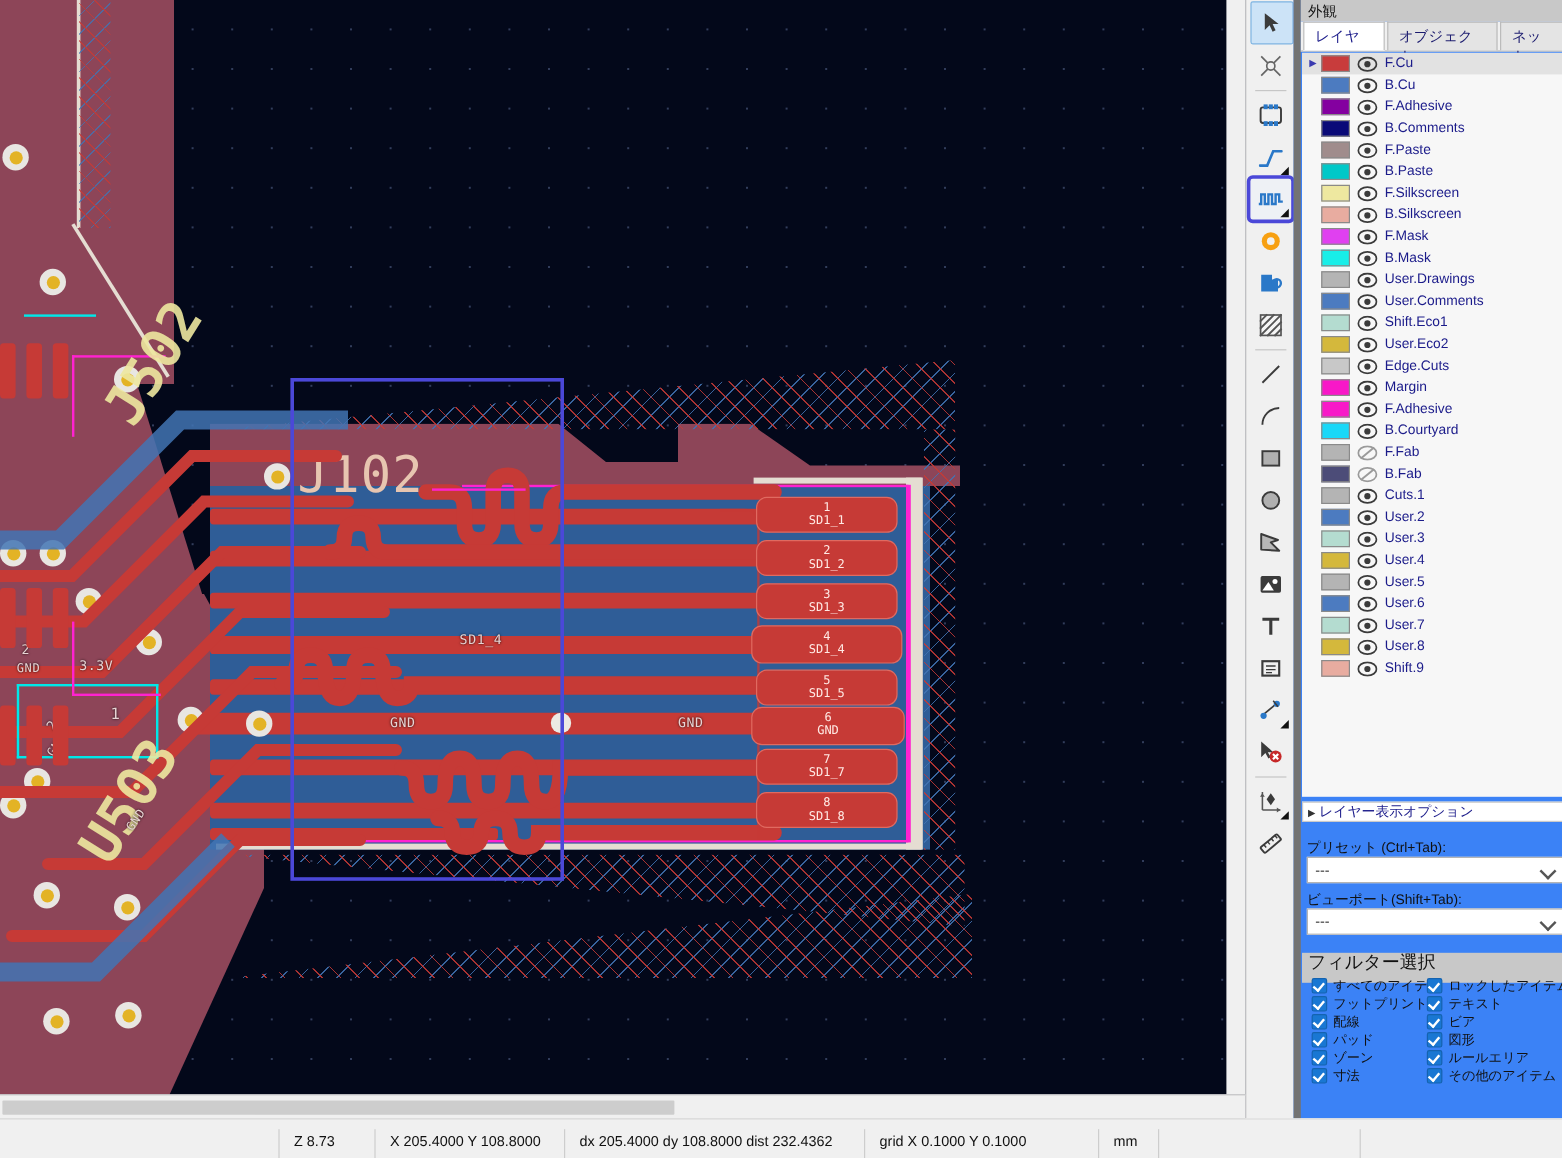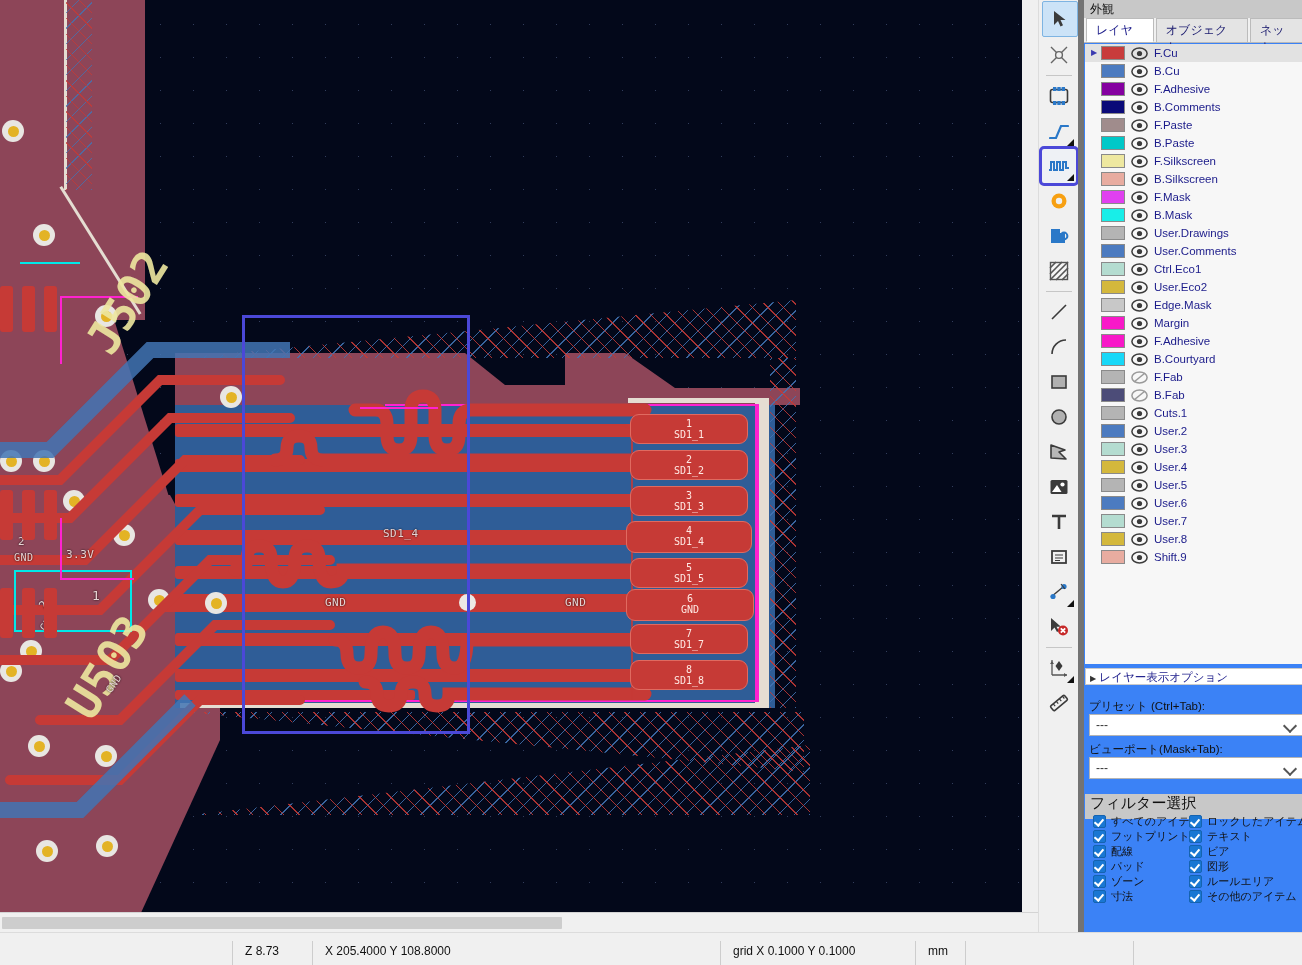--- a/index.html
+++ b/index.html
@@ -170,20 +170,21 @@
       <div class="pad" style="left:630px;top:624px;width:118px;height:30px;">
         <div>7</div>
         <div>SD1_7</div>
       </div>
       <div class="pad" style="left:630px;top:660px;width:118px;height:30px;">
         <div>8</div>
         <div>SD1_8</div>
       </div>
 
 
+      <div class="silk" style="left:248px;top:371px;font-size:42px;letter-spacing:1px;">J102</div>
 
       <div class="netlbl" style="left:383px;top:527px;">SD1_4</div>
       <div class="netlbl" style="left:325px;top:596px;">GND</div>
       <div class="netlbl" style="left:565px;top:596px;">GND</div>
 
       <div class="via" style="left:459px;top:594px;"></div>
 
       <div class="margin-line" style="left:360px;top:407px;width:78px;height:2px;"></div>
 
       <div class="thpad" style="left:2px;top:120px;">
@@ -553,39 +554,39 @@
             </svg></span>
           <span class="lname">User.Comments</span>
         </div>
         <div class="lrow">
           <span class="arrow"></span>
           <span class="sw" style="background:#b4dcd0;"></span>
           <span class="eye"><svg width="17" height="13" viewBox="0 0 17 13">
               <ellipse cx="8.5" cy="6.5" rx="7.6" ry="5.6" fill="none" stroke="#3b3b3b" stroke-width="1.5"></ellipse>
               <circle cx="8.5" cy="6.5" r="2.6" fill="#3b3b3b"></circle>
             </svg></span>
-          <span class="lname">Ctrl.Eco1</span>
+          <span class="lname">Shift.Eco1</span>
         </div>
         <div class="lrow">
           <span class="arrow"></span>
           <span class="sw" style="background:#d4b83c;"></span>
           <span class="eye"><svg width="17" height="13" viewBox="0 0 17 13">
               <ellipse cx="8.5" cy="6.5" rx="7.6" ry="5.6" fill="none" stroke="#3b3b3b" stroke-width="1.5"></ellipse>
               <circle cx="8.5" cy="6.5" r="2.6" fill="#3b3b3b"></circle>
             </svg></span>
           <span class="lname">User.Eco2</span>
         </div>
         <div class="lrow">
           <span class="arrow"></span>
           <span class="sw" style="background:#c8c8c8;"></span>
           <span class="eye"><svg width="17" height="13" viewBox="0 0 17 13">
               <ellipse cx="8.5" cy="6.5" rx="7.6" ry="5.6" fill="none" stroke="#3b3b3b" stroke-width="1.5"></ellipse>
               <circle cx="8.5" cy="6.5" r="2.6" fill="#3b3b3b"></circle>
             </svg></span>
-          <span class="lname">Edge.Mask</span>
+          <span class="lname">Edge.Cuts</span>
         </div>
         <div class="lrow">
           <span class="arrow"></span>
           <span class="sw" style="background:#f818c8;"></span>
           <span class="eye"><svg width="17" height="13" viewBox="0 0 17 13">
               <ellipse cx="8.5" cy="6.5" rx="7.6" ry="5.6" fill="none" stroke="#3b3b3b" stroke-width="1.5"></ellipse>
               <circle cx="8.5" cy="6.5" r="2.6" fill="#3b3b3b"></circle>
             </svg></span>
           <span class="lname">Margin</span>
         </div>
@@ -712,21 +713,21 @@
       <span style="font-size:8px;color:#333;">▶</span>
       <span>レイヤー表示オプション</span>
     </div>
 
     <div class="plabel" style="left:5px;top:699px;">プリセット (Ctrl+Tab):</div>
     <div class="combo" style="left:5px;top:714px;width:214px;">
       <span>---</span>
       <span class="chev"></span>
     </div>
 
-    <div class="plabel" style="left:5px;top:742px;">ビューポート(Mask+Tab):</div>
+    <div class="plabel" style="left:5px;top:742px;">ビューポート(Shift+Tab):</div>
     <div class="combo" style="left:5px;top:757px;width:214px;">
       <span>---</span>
       <span class="chev"></span>
     </div>
 
     <div class="fhead">フィルター選択</div>
     <div class="fgrid">
       <div class="fcol" id="filter-col-left" style="left:8px;">
           <div class="fitem">
             <span class="cb"></span>
@@ -778,19 +779,20 @@
             <span class="cb"></span>
             <span class="ftext">その他のアイテム</span>
           </div>
         </div>
     </div>
   </div>
 
   <div class="status">
     <div class="scell" style="left:232px;width:80px;">Z 8.73</div>
     <div class="scell" style="left:312px;width:158px;">X 205.4000  Y 108.8000</div>
+    <div class="scell" style="left:470px;width:250px;">dx 205.4000  dy 108.8000  dist 232.4362</div>
     <div class="scell" style="left:720px;width:185px;">grid X 0.1000  Y 0.1000</div>
     <div class="scell" style="left:915px;width:60px;">mm</div>
     <div class="scell" style="left:965px;width:168px;"></div>
     <div class="scell" style="left:1133px;width:169px;border-right:none;"></div>
   </div>
 
 </div>
 
 </body></html>

